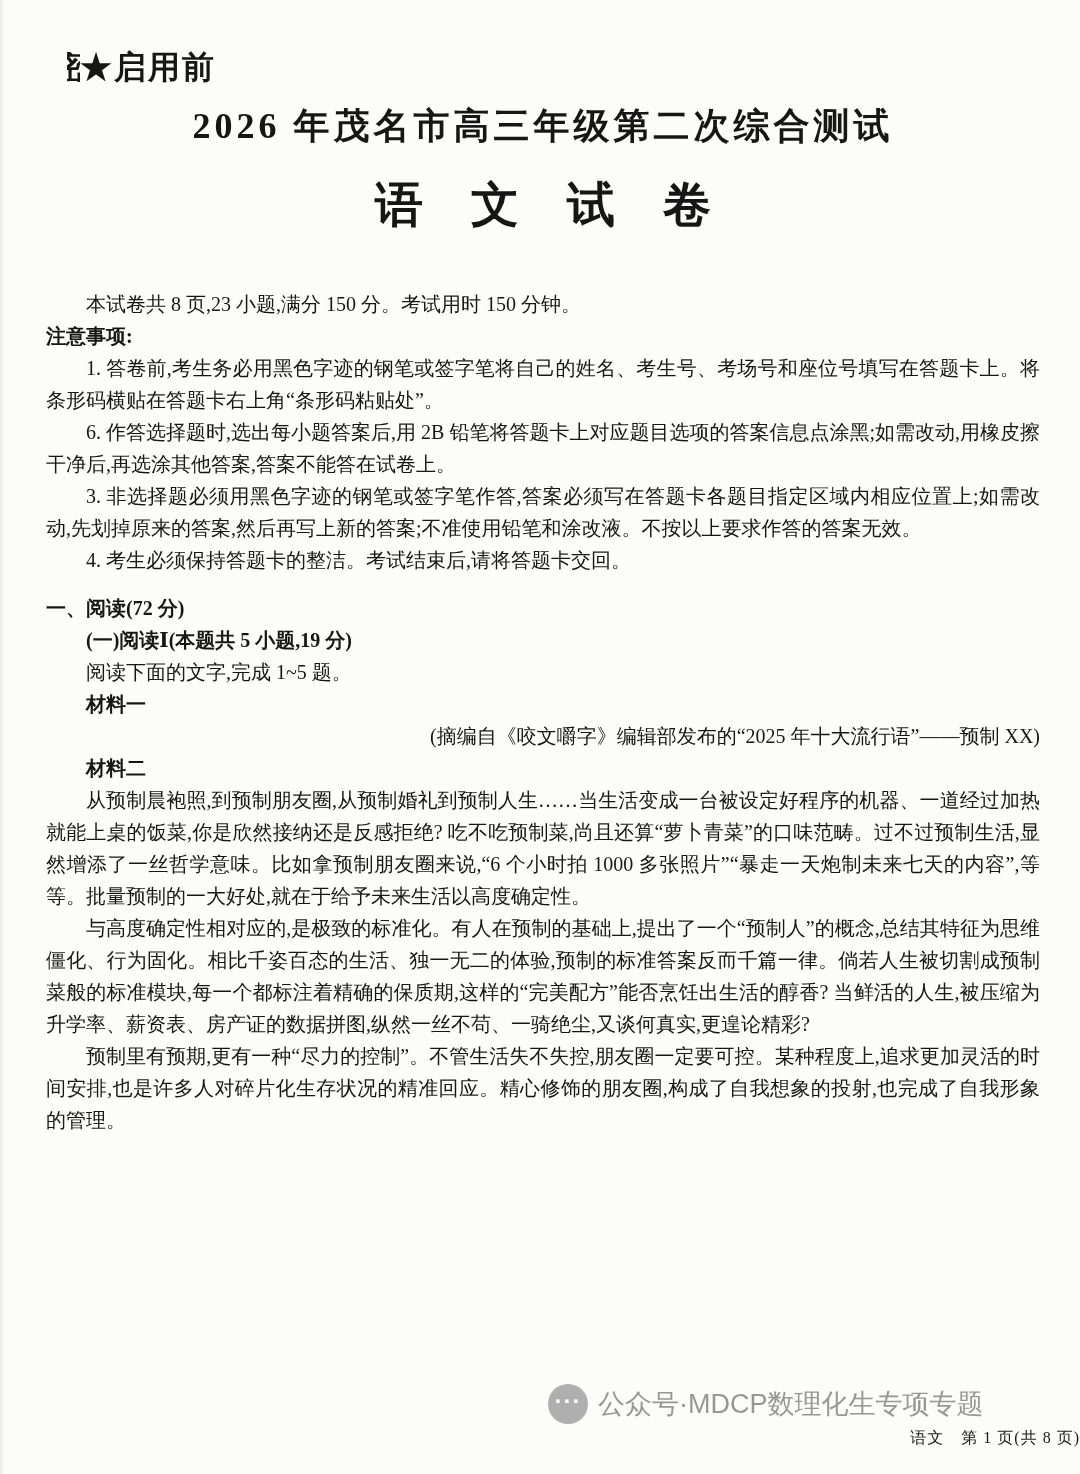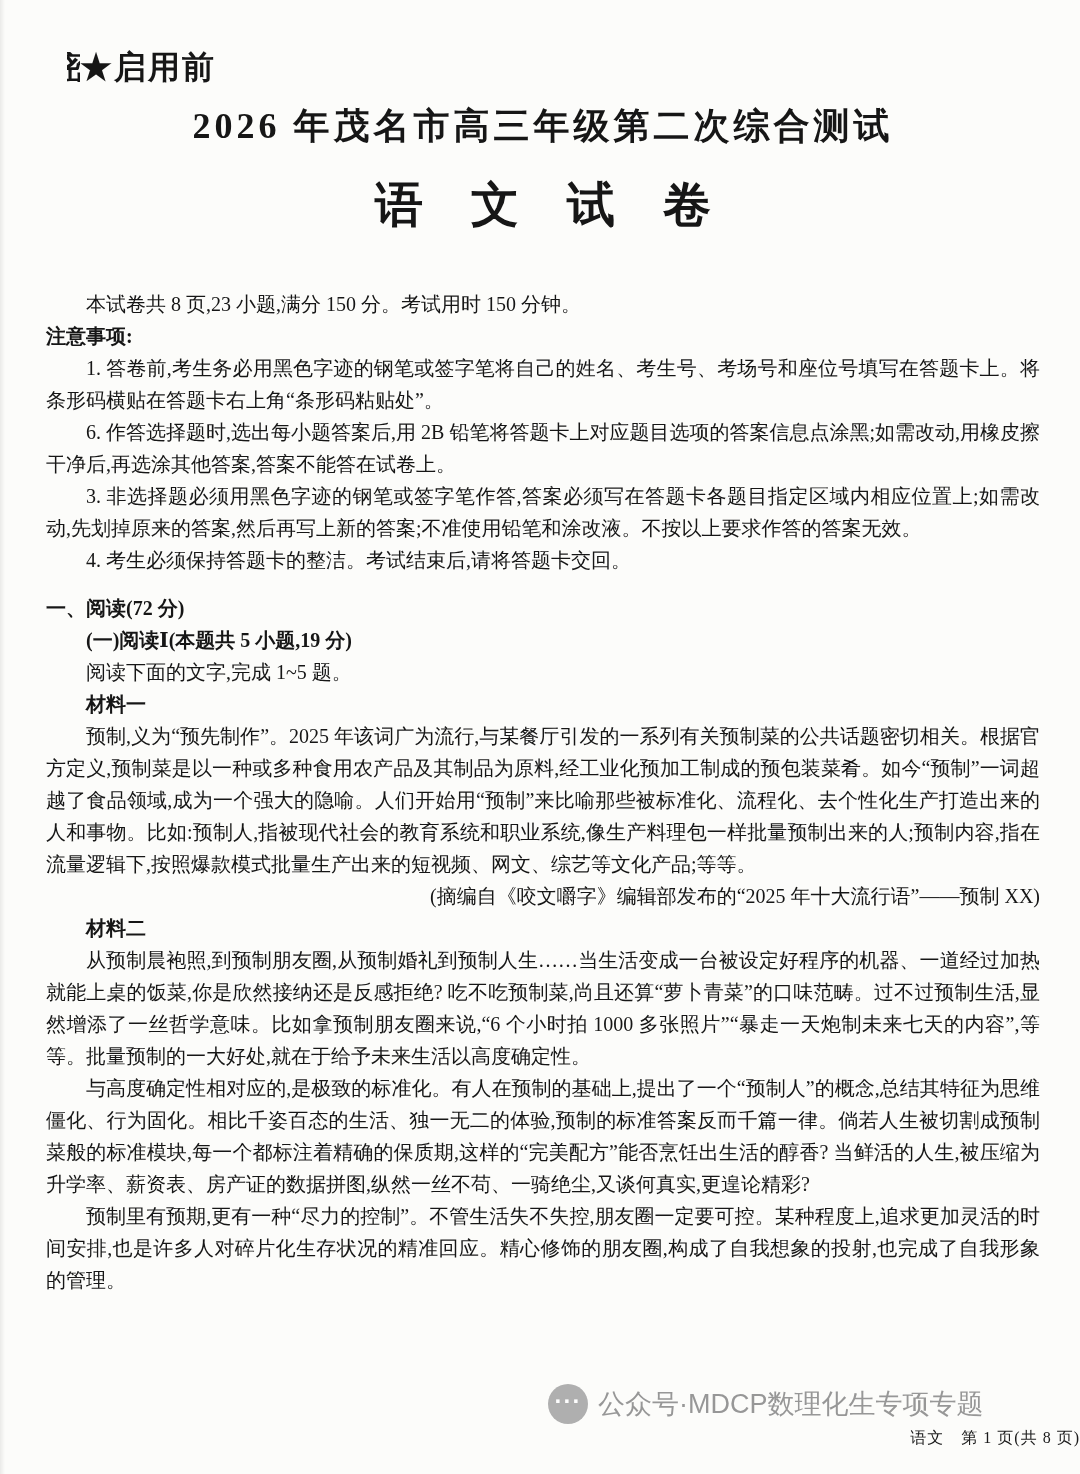--- a/index.html
+++ b/index.html
@@ -81,21 +81,20 @@
     <p class="indent">1. 答卷前,考生务必用黑色字迹的钢笔或签字笔将自己的姓名、考生号、考场号和座位号填写在答题卡上。将条形码横贴在答题卡右上角“条形码粘贴处”。</p>
     <p class="indent">6. 作答选择题时,选出每小题答案后,用 2B 铅笔将答题卡上对应题目选项的答案信息点涂黑;如需改动,用橡皮擦干净后,再选涂其他答案,答案不能答在试卷上。</p>
     <p class="indent">3. 非选择题必须用黑色字迹的钢笔或签字笔作答,答案必须写在答题卡各题目指定区域内相应位置上;如需改动,先划掉原来的答案,然后再写上新的答案;不准使用铅笔和涂改液。不按以上要求作答的答案无效。</p>
     <p class="indent">4. 考生必须保持答题卡的整洁。考试结束后,请将答题卡交回。</p>
 
     <div class="reading">
       <p class="bold">一、阅读(72 分)</p>
       <p class="indent bold">(一)阅读Ⅰ(本题共 5 小题,19 分)</p>
       <p class="indent">阅读下面的文字,完成 1~5 题。</p>
       <p class="indent bold">材料一</p>
-      <p class="indent">预制,义为“预先制作”。2025 年该词广为流行,与某餐厅引发的一系列有关预制菜的公共话题密切相关。根据官方定义,预制菜是以一种或多种食用农产品及其制品为原料,经工业化预加工制成的预包装菜肴。如今“预制”一词超越了食品领域,成为一个强大的隐喻。人们开始用“预制”来比喻那些被标准化、流程化、去个性化生产打造出来的人和事物。比如:预制人,指被现代社会的教育系统和职业系统,像生产料理包一样批量预制出来的人;预制内容,指在流量逻辑下,按照爆款模式批量生产出来的短视频、网文、综艺等文化产品;等等。</p>
       <p class="attribution">(摘编自《咬文嚼字》编辑部发布的“2025 年十大流行语”——预制 XX)</p>
       <p class="indent bold">材料二</p>
       <p class="indent">从预制晨袍照,到预制朋友圈,从预制婚礼到预制人生……当生活变成一台被设定好程序的机器、一道经过加热就能上桌的饭菜,你是欣然接纳还是反感拒绝? 吃不吃预制菜,尚且还算“萝卜青菜”的口味范畴。过不过预制生活,显然增添了一丝哲学意味。比如拿预制朋友圈来说,“6 个小时拍 1000 多张照片”“暴走一天炮制未来七天的内容”,等等。批量预制的一大好处,就在于给予未来生活以高度确定性。</p>
       <p class="indent">与高度确定性相对应的,是极致的标准化。有人在预制的基础上,提出了一个“预制人”的概念,总结其特征为思维僵化、行为固化。相比千姿百态的生活、独一无二的体验,预制的标准答案反而千篇一律。倘若人生被切割成预制菜般的标准模块,每一个都标注着精确的保质期,这样的“完美配方”能否烹饪出生活的醇香? 当鲜活的人生,被压缩为升学率、薪资表、房产证的数据拼图,纵然一丝不苟、一骑绝尘,又谈何真实,更遑论精彩?</p>
       <p class="indent">预制里有预期,更有一种“尽力的控制”。不管生活失不失控,朋友圈一定要可控。某种程度上,追求更加灵活的时间安排,也是许多人对碎片化生存状况的精准回应。精心修饰的朋友圈,构成了自我想象的投射,也完成了自我形象的管理。</p>
     </div>
   </div>
 
   <div class="watermark">
     <span class="wm-icon">

